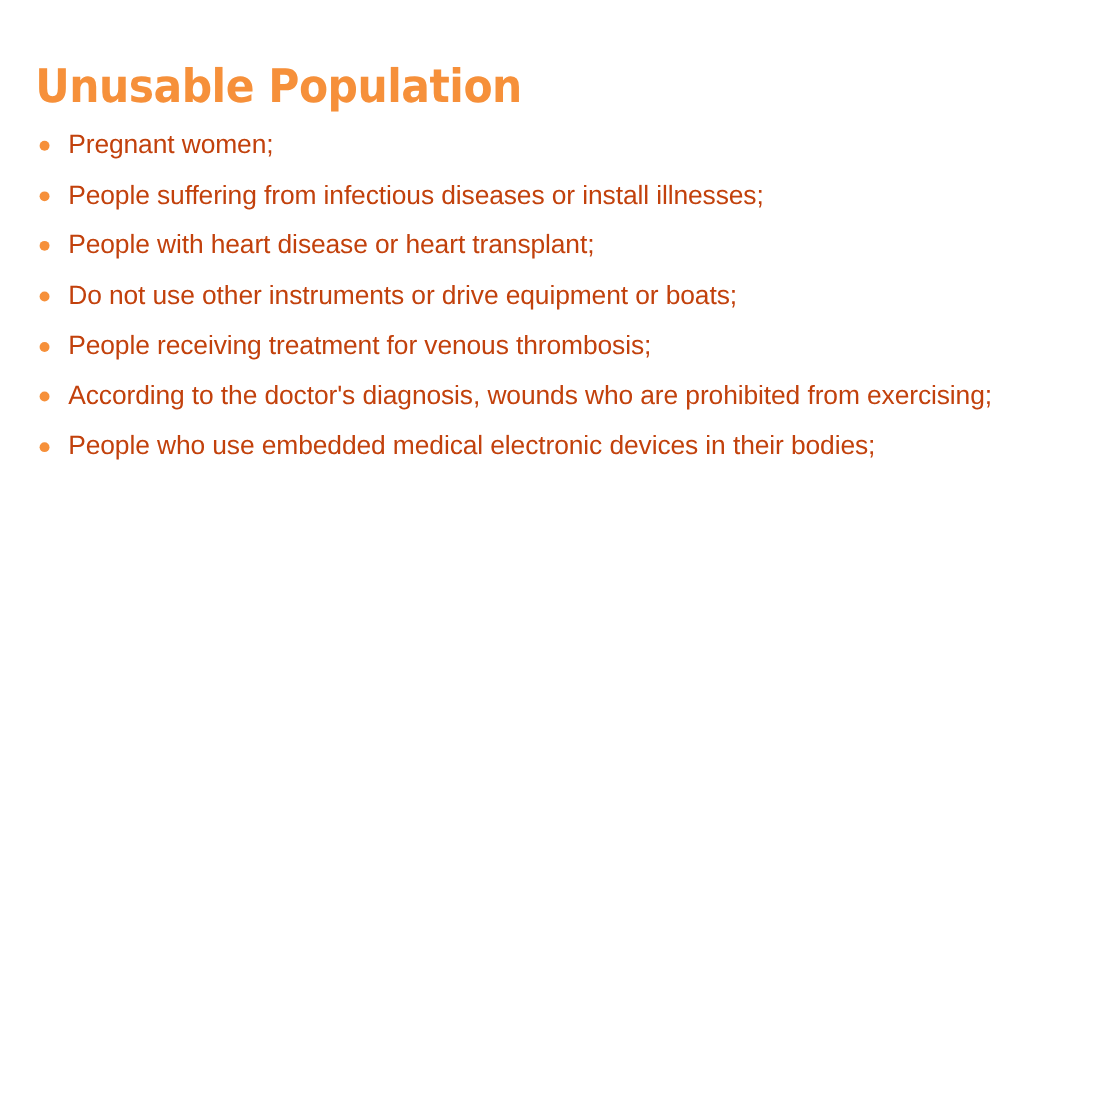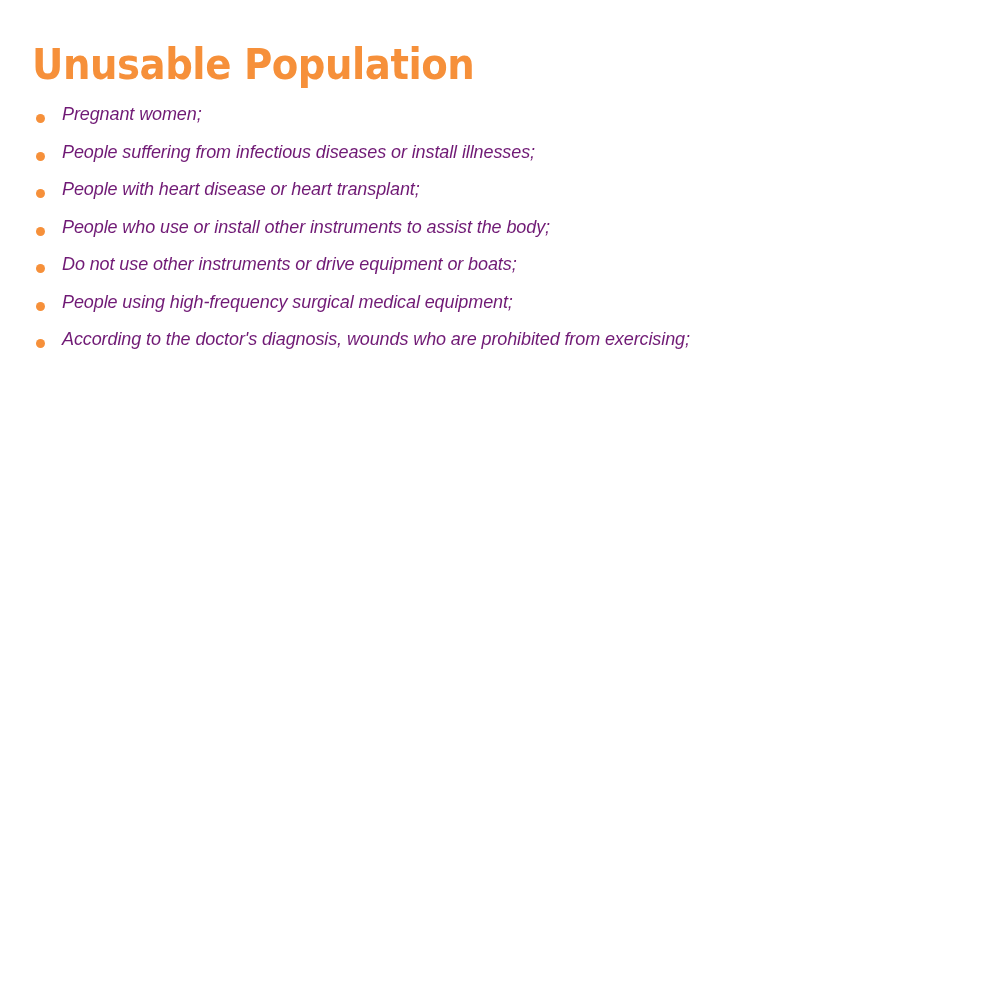--- a/index.html
+++ b/index.html
@@ -11,21 +11,21 @@
     height: 1000px;
     background: #ffffff;
     font-family: "Liberation Sans", sans-serif;
     -webkit-font-smoothing: antialiased;
   }
 
   .page {
     width: 976px;
     height: 1000px;
     box-sizing: border-box;
-    padding: 42px 30px 0 30px;
+    padding: 56px 30px 0 30px;
     position: relative;
   }
 
   .title {
     color: #F6903A;
     font-family: "DejaVu Sans", sans-serif;
     font-weight: bold;
     font-size: 42px;
     letter-spacing: -0.5px;
     line-height: 1.1;
@@ -38,26 +38,25 @@
   ul.bullet-list {
     list-style: none;
     margin: 0;
     padding: 0;
   }
 
   ul.bullet-list li {
     position: relative;
     padding-left: 32px;
     margin-bottom: 13px;
-    color: #701a75;
-    font-size: 18px;
+    color: #c2410c;
+    font-size: 24px;
     line-height: 1.36;
     letter-spacing: -0.1px;
     font-family: "Liberation Sans", sans-serif;
-    font-style: italic;
   }
 
   ul.bullet-list li .dot {
     position: absolute;
     left: 6px;
     top: 12px;
     width: 9px;
     height: 9px;
     border-radius: 50%;
     background: #F6903A;
@@ -82,29 +81,29 @@
     <li>
       <span class="dot"></span>
       <span class="txt">People suffering from infectious diseases or install illnesses;</span>
     </li>
     <li>
       <span class="dot"></span>
       <span class="txt">People with heart disease or heart transplant;</span>
     </li>
     <li>
       <span class="dot"></span>
-      <span class="txt">People who use or install other instruments to assist the body;</span>
-    </li>
-    <li>
-      <span class="dot"></span>
       <span class="txt">Do not use other instruments or drive equipment or boats;</span>
     </li>
     <li>
       <span class="dot"></span>
-      <span class="txt">People using high-frequency surgical medical equipment;</span>
+      <span class="txt">People receiving treatment for venous thrombosis;</span>
     </li>
     <li>
       <span class="dot"></span>
       <span class="txt">According to the doctor's diagnosis, wounds who are prohibited from exercising;</span>
+    </li>
+    <li>
+      <span class="dot"></span>
+      <span class="txt">People who use embedded medical electronic devices in their bodies;</span>
     </li>
   </ul>
 
 </div>
 
 </body></html>

